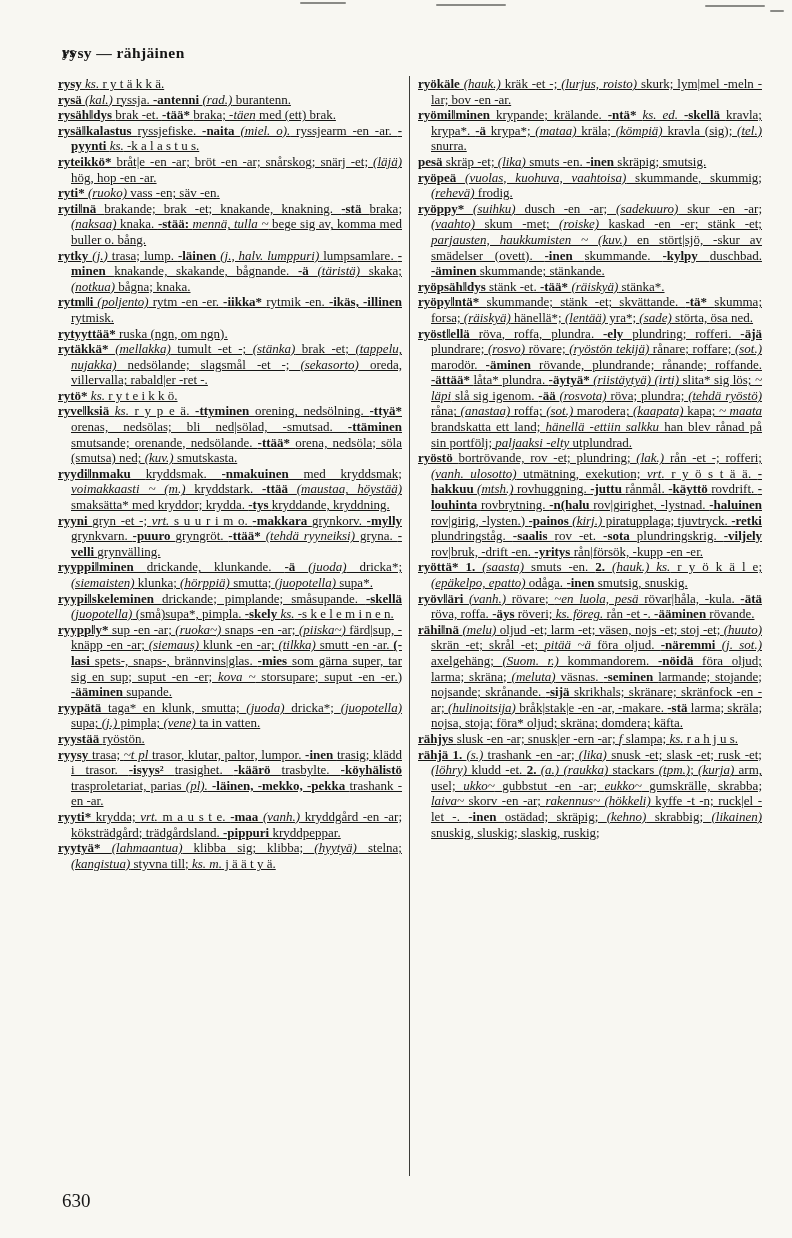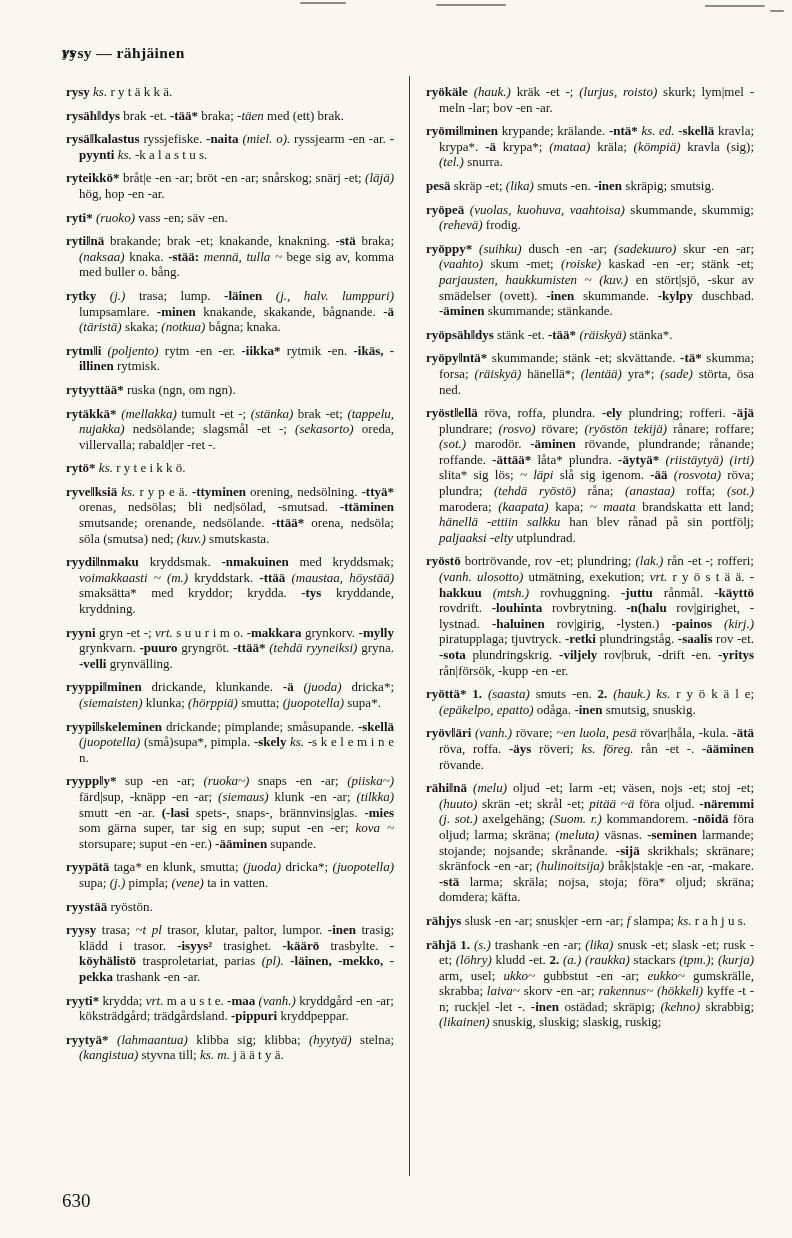--- a/index.html
+++ b/index.html
@@ -45,23 +45,24 @@
     text-align:justify;
     overflow:hidden;
     overflow-wrap:break-word;
   }
   .col-left{padding-right:7px;}
   .col-right{padding-left:8px;}
   .divider{
     width:1px;background:#3c3c38;flex:0 0 1px;
   }
   p.entry{
-    margin:8px;
+    margin:0;
     padding-left:13px;
     text-indent:-13px;
+    text-decoration:underline;
   }
   .b{font-weight:bold;}
   .i{font-style:italic;}
   .n{}
 
   .footer{
     position:absolute;left:62px;bottom:26px;
     font-size:19px;
   }
 </style>
@@ -78,20 +79,21 @@
   </div>
 
   <div class="header">
     <span class="hdr-left">ys</span>
     <span class="hdr-center">rysy — rähjäinen</span>
   </div>
 
   <div class="columns">
     <div class="col col-left" id="col-left">
         <p class="entry"><span class="b">rysy </span><span class="i">ks.</span><span class="n"> r y t ä k k ä.</span></p>
+        <p class="entry"><span class="b">rysä </span><span class="i">(kal.)</span><span class="n"> ryssja. </span><span class="b">-antenni </span><span class="i">(rad.)</span><span class="n"> burantenn.</span></p>
         <p class="entry"><span class="b">rysäh‖dys </span><span class="n">brak -et. </span><span class="b">-tää* </span><span class="n">braka; </span><span class="i">-täen</span><span class="n"> med (ett) brak.</span></p>
         <p class="entry"><span class="b">rysä‖kalastus </span><span class="n">ryssjefiske. </span><span class="b">-naita </span><span class="i">(miel. o).</span><span class="n"> ryssjearm -en -ar. </span><span class="b">-pyynti </span><span class="i">ks.</span><span class="n"> -k a l a s t u s.</span></p>
         <p class="entry"><span class="b">ryteikkö* </span><span class="n">bråt|e -en -ar; bröt -en -ar; snårskog; snärj -et; </span><span class="i">(läjä)</span><span class="n"> hög, hop -en -ar.</span></p>
         <p class="entry"><span class="b">ryti* </span><span class="i">(ruoko)</span><span class="n"> vass -en; säv -en.</span></p>
         <p class="entry"><span class="b">ryti‖nä </span><span class="n">brakande; brak -et; knakande, knakning. </span><span class="b">-stä </span><span class="n">braka; </span><span class="i">(naksaa)</span><span class="n"> knaka. </span><span class="b">-stää: </span><span class="i">mennä, tulla ~</span><span class="n"> bege sig av, komma med buller o. bång.</span></p>
         <p class="entry"><span class="b">rytky </span><span class="i">(j.)</span><span class="n"> trasa; lump. </span><span class="b">-läinen </span><span class="i">(j., halv. lumppuri)</span><span class="n"> lumpsamlare. </span><span class="b">-minen </span><span class="n">knakande, skakande, bågnande. </span><span class="b">-ä </span><span class="i">(täristä)</span><span class="n"> skaka; </span><span class="i">(notkua)</span><span class="n"> bågna; knaka.</span></p>
         <p class="entry"><span class="b">rytm‖i </span><span class="i">(poljento)</span><span class="n"> rytm -en -er. </span><span class="b">-iikka* </span><span class="n">rytmik -en. </span><span class="b">-ikäs, -illinen </span><span class="n">rytmisk.</span></p>
         <p class="entry"><span class="b">rytyyttää* </span><span class="n">ruska (ngn, om ngn).</span></p>
         <p class="entry"><span class="b">rytäkkä* </span><span class="i">(mellakka)</span><span class="n"> tumult -et -; </span><span class="i">(stänka)</span><span class="n"> brak -et; </span><span class="i">(tappelu, nujakka)</span><span class="n"> nedsölande; slagsmål -et -; </span><span class="i">(sekasorto)</span><span class="n"> oreda, villervalla; rabald|er -ret -.</span></p>
         <p class="entry"><span class="b">rytö* </span><span class="i">ks.</span><span class="n"> r y t e i k k ö.</span></p>

